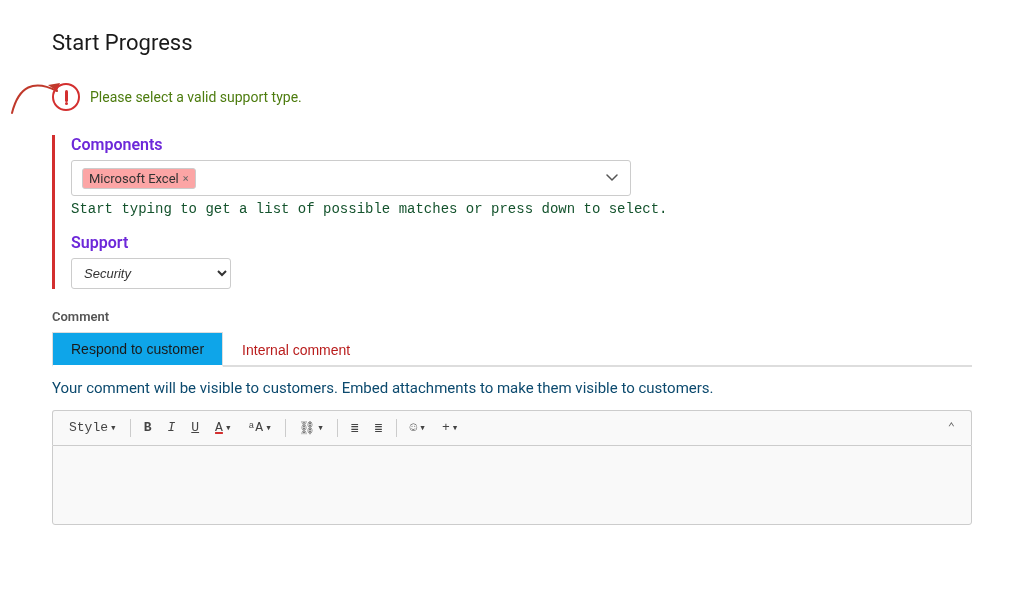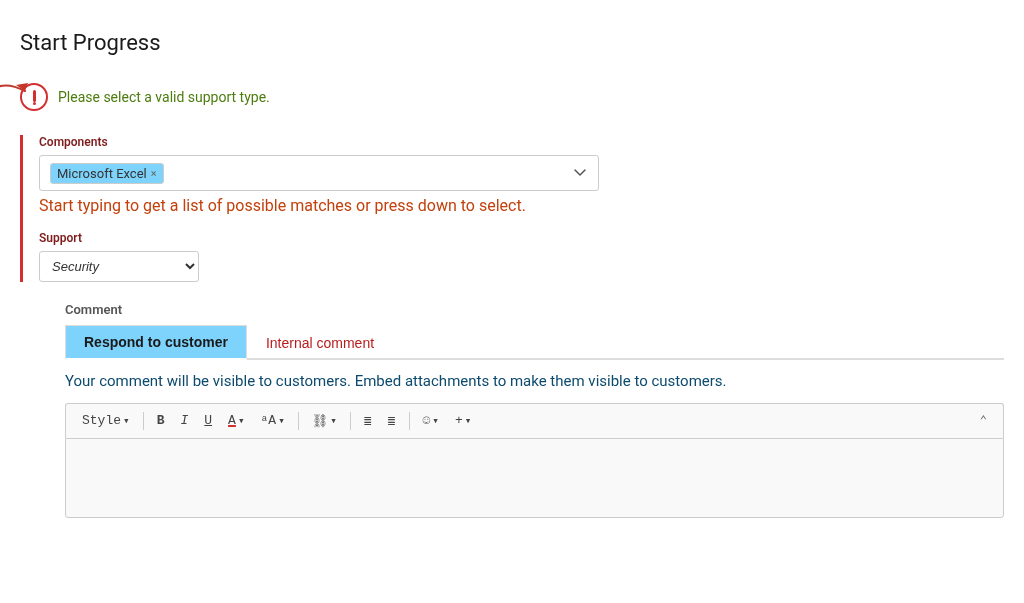--- a/index.html
+++ b/index.html
@@ -3,21 +3,21 @@
   <meta charset="utf-8">
   <style>
     * { box-sizing: border-box; margin: 0; padding: 0; }
     body {
       font-family: -apple-system, BlinkMacSystemFont, "Segoe UI", Roboto, sans-serif;
       background: #fff;
       color: #333;
       font-size: 14px;
     }
     .page-container {
-      padding: 30px 20px;
+      padding: 30px 52px;
       max-width: 1024px;
       min-height: 603px;
     }
     .page-title {
       font-size: 22px;
       font-weight: 400;
       color: #1a1a1a;
       margin-bottom: 28px;
     }
     .alert-row {
@@ -75,23 +75,23 @@
     .form-section {
       border-left: 3px solid #d32f2f;
       padding-left: 16px;
       margin-bottom: 20px;
     }
     .form-group {
       margin-bottom: 16px;
     }
     .form-label {
       display: block;
-      font-size: 12px;
+      font-size: 16px;
       font-weight: 600;
-      color: #7f1d1d;
+      color: #6d28d9;
       margin-bottom: 6px;
     }
     .components-select {
       display: flex;
       align-items: center;
       border: 1px solid #ccc;
       border-radius: 3px;
       padding: 5px 10px;
       background: #fff;
       width: 560px;
@@ -99,21 +99,21 @@
       cursor: pointer;
       justify-content: space-between;
     }
     .components-inner {
       display: flex;
       align-items: center;
       gap: 6px;
       flex: 1;
     }
     .tag {
-      background: #7dd3fc;
+      background: #fca5a5;
       border: 1px solid #ccc;
       border-radius: 3px;
       padding: 2px 6px;
       font-size: 13px;
       display: flex;
       align-items: center;
       gap: 4px;
     }
     .tag-close {
       font-size: 11px;
@@ -123,40 +123,40 @@
     .chevron-down {
       width: 16px;
       height: 16px;
       display: flex;
       align-items: center;
       justify-content: center;
       color: #555;
       flex-shrink: 0;
     }
     .hint-text {
-      font-size: 16px;
-      color: #c2410c;
+      font-size: 14px;
+      color: #14532d;
       margin-top: 5px;
       margin-bottom: 4px;
+      font-family: Liberation Mono, monospace;
     }
     .support-select {
       border: 1px solid #ccc;
       border-radius: 3px;
       padding: 6px 8px;
       background: #fff;
       font-size: 13px;
       width: 160px;
       cursor: pointer;
       appearance: auto;
       color: #333;
       font-style: italic;
     }
     .comment-section {
       margin-top: 4px;
-      margin-left: 45px;
     }
     .comment-label {
       font-size: 13px;
       font-weight: 600;
       color: #555;
       margin-bottom: 8px;
       display: block;
     }
     .tabs-row {
       display: flex;
@@ -167,25 +167,25 @@
       padding: 8px 18px;
       font-size: 14px;
       cursor: pointer;
       border: 1px solid transparent;
       border-bottom: none;
       margin-bottom: -2px;
       color: #b91c1c;
       background: transparent;
     }
     .tab.active {
-      font-weight: 700;
+      font-weight: 400;
       color: #1a1a1a;
       border-color: #ddd;
       border-bottom: 2px solid #fff;
-      background: #7dd3fc;
+      background: #0ea5e9;
       text-align: right;
     }
     .tab-hint {
       font-size: 15px;
       color: #0c4a6e;
       margin-bottom: 10px;
       line-height: 1.5;
     }
     .editor-toolbar {
       display: flex;

